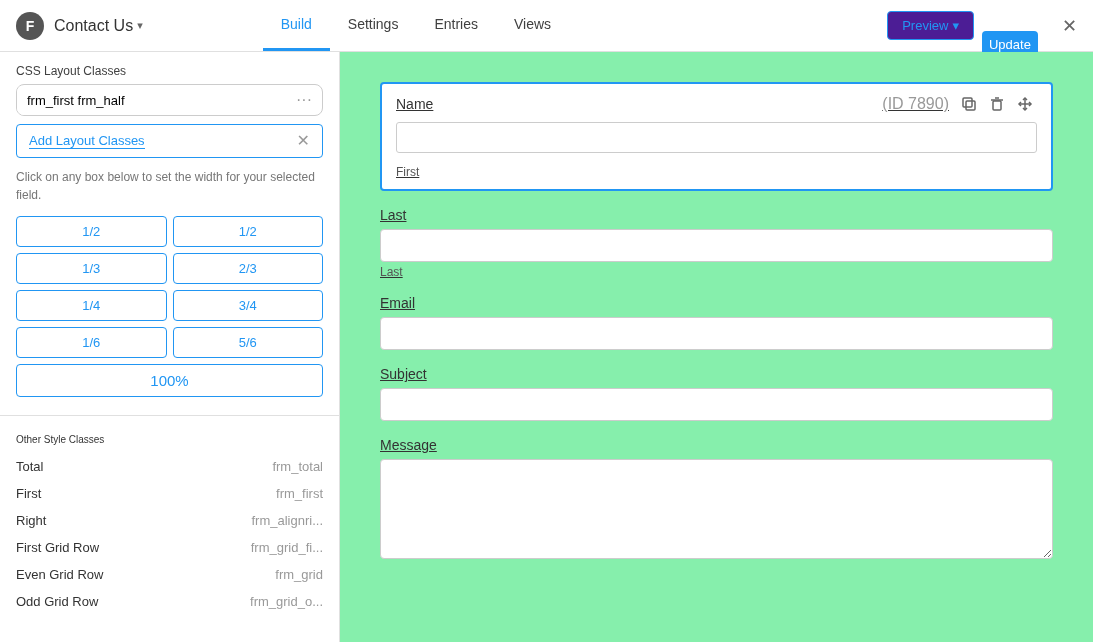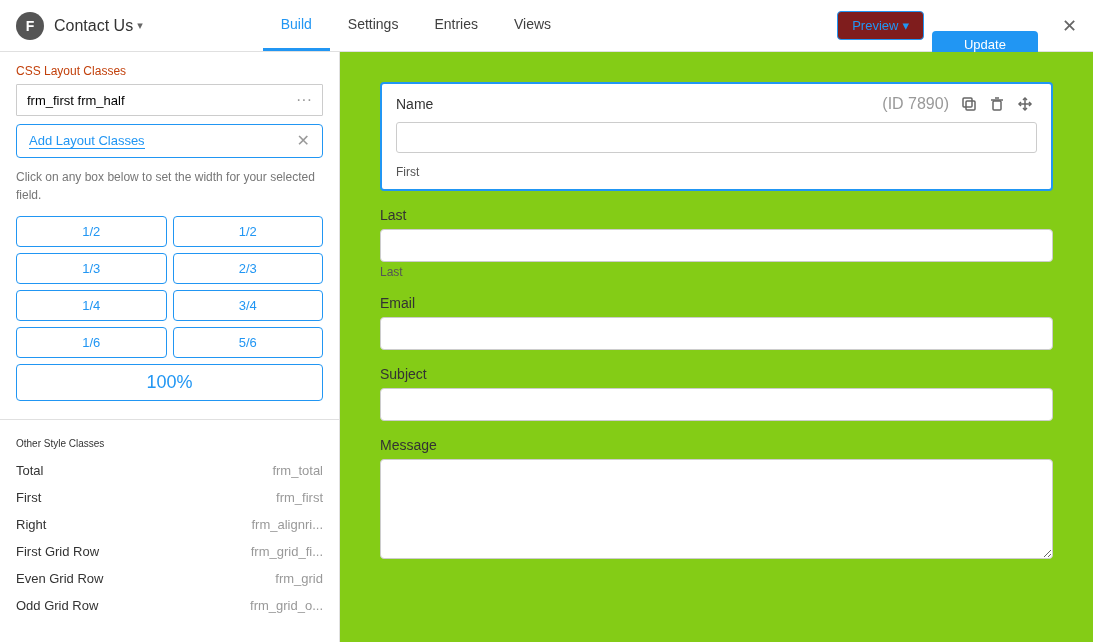--- a/index.html
+++ b/index.html
@@ -7,60 +7,60 @@
 
     
     .header { display: flex; align-items: center; padding: 0 16px; height: 52px; border-bottom: 1px solid #e0e0e0; background: #fff; }
     .logo-icon { width: 28px; height: 28px; border-radius: 50%; background: #555; display: flex; align-items: center; justify-content: center; color: #fff; font-size: 14px; font-weight: bold; margin-right: 10px; flex-shrink: 0; }
     .app-title { font-size: 16px; font-weight: 500; color: #333; display: flex; align-items: center; gap: 4px; }
     .title-caret { font-size: 11px; color: #666; }
     .header-tabs { display: flex; gap: 0; margin-left: 120px; }
     .header-tab { padding: 16px 18px; font-size: 14px; color: #404040; cursor: pointer; border-bottom: 3px solid transparent; text-decoration: none; }
     .header-tab.active { color: #2196f3; border-bottom: 3px solid #2196f3; }
     .header-actions { margin-left: auto; display: flex; align-items: center; gap: 8px; }
-    .btn-preview { border: 1px solid #2196f3; color: #2196f3; background: #7f1d1d; padding: 6px 14px; border-radius: 4px; cursor: pointer; font-size: 13px; display: flex; align-items: center; gap: 4px; }
-    .btn-update { background: #2196f3; color: #fff; border: none; padding: 6px 32px; border-radius: 4px; cursor: pointer; font-size: 13px; font-weight: 500; margin-top: 38px; }
+    .btn-preview { border: 1px solid #2196f3; color: #2196f3; background: #4c1d95; padding: 6px 14px; border-radius: 4px; cursor: pointer; font-size: 13px; display: flex; align-items: center; gap: 4px; }
+    .btn-update { background: #2196f3; color: #fff; border: none; padding: 6px 7px; border-radius: 4px; cursor: pointer; font-size: 13px; font-weight: 500; margin-top: 38px; }
     .close-btn { margin-left: 16px; background: none; border: none; cursor: pointer; color: #666; font-size: 18px; }
 
     
     .main { display: flex; flex: 1; overflow: hidden; }
 
     
     .sidebar { width: 340px; border-right: 1px solid #e0e0e0; background: #fff; overflow-y: auto; flex-shrink: 0; padding-bottom: 16px; }
 
     
-    .sidebar-section-title { font-size: 12px; color: #c2410c; padding: 12px 16px 6px; font-weight: 400; }
-    .css-input-row { display: flex; align-items: center; margin: 0 16px 8px; border: 1px solid #ccc; border-radius: 1px; overflow: hidden; }
+    .sidebar-section-title { font-size: 12px; color: #404040; padding: 12px 16px 6px; font-weight: 400; }
+    .css-input-row { display: flex; align-items: center; margin: 0 16px 8px; border: 1px solid #ccc; border-radius: 8px; overflow: hidden; }
     .css-input { flex: 1; border: none; padding: 7px 10px; font-size: 13px; outline: none; }
     .css-input-dots { padding: 6px 10px; color: #999; font-size: 16px; cursor: pointer; }
 
     
     .add-layout-row { display: flex; align-items: center; justify-content: space-between; margin: 0 16px 6px; padding: 8px 12px; border: 1px solid #2196f3; border-radius: 4px; color: #2196f3; cursor: pointer; gap: 18px; }
     .add-layout-label { font-size: 13px; font-weight: 500; color: #2196f3; border-bottom: 1px solid #2196f3; }
     .add-layout-x { background: none; border: none; cursor: pointer; color: #999; font-size: 16px; line-height: 1; }
 
     .hint-text { font-size: 12px; color: #777; padding: 4px 16px 12px; line-height: 1.5; }
 
     
     .grid-section { padding: 0 16px 12px; }
     .grid-row { display: flex; gap: 6px; margin-bottom: 6px; }
     .grid-btn { flex: 1; border: 1.5px solid #2196f3; background: #fff; color: #2196f3; padding: 7px 4px; border-radius: 4px; cursor: pointer; font-size: 13px; text-align: center; }
-    .grid-btn-full { width: 100%; border: 1.5px solid #2196f3; background: #fff; color: #2196f3; padding: 7px 4px; border-radius: 4px; cursor: pointer; font-size: 18px; }
+    .grid-btn-full { width: 100%; border: 1.5px solid #2196f3; background: #fff; color: #2196f3; padding: 7px 4px; border-radius: 4px; cursor: pointer; font-size: 15px; }
 
     
     .sidebar-divider { border: none; border-top: 1px solid #e0e0e0; margin: 0 0 10px; }
 
     
     .other-styles-title { font-size: 10px; color: #333; font-weight: 500; padding: 8px 16px 8px; }
     .style-row { display: flex; justify-content: space-between; align-items: center; padding: 6px 16px; }
     .style-name { font-size: 13px; color: #333; }
     .style-class { font-size: 13px; color: #999; }
 
     
-    .content { flex: 1; background: #84cc16; overflow-y: auto; padding: 30px 40px; }
+    .content { flex: 1; background: #86efac; overflow-y: auto; padding: 30px 40px; text-decoration: underline; }
 
     
     .form-field { background: #fff; border: 1px solid #ccc; border-radius: 4px; margin-bottom: 16px; overflow: hidden; }
     .form-field.selected { border: 2px solid #2196f3; }
     .field-header { display: flex; align-items: center; padding: 10px 14px 4px; }
     .field-label { font-size: 14px; color: #333; flex: 1; }
     .field-id { font-size: 16px; color: #999; margin-right: 8px; }
     .field-actions { display: flex; gap: 4px; }
     .field-action-btn { background: none; border: none; cursor: pointer; color: #666; padding: 2px 4px; font-size: 15px; display: flex; align-items: center; }
     .field-input { width: calc(100% - 28px); margin: 4px 14px 10px; border: 1px solid #ccc; border-radius: 3px; padding: 7px 10px; font-size: 13px; color: #ccc; background: #fff; outline: none; }

